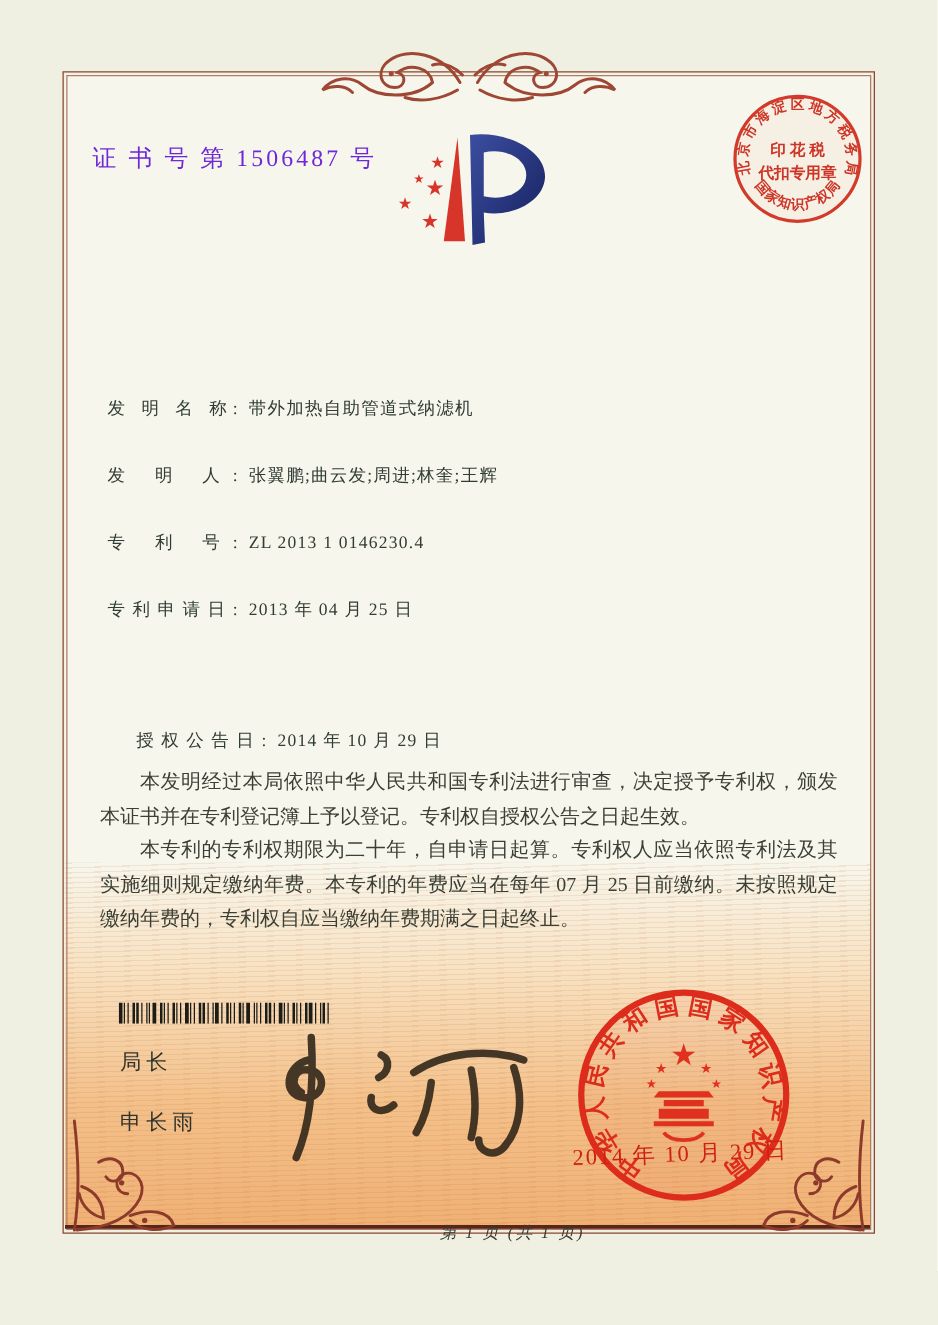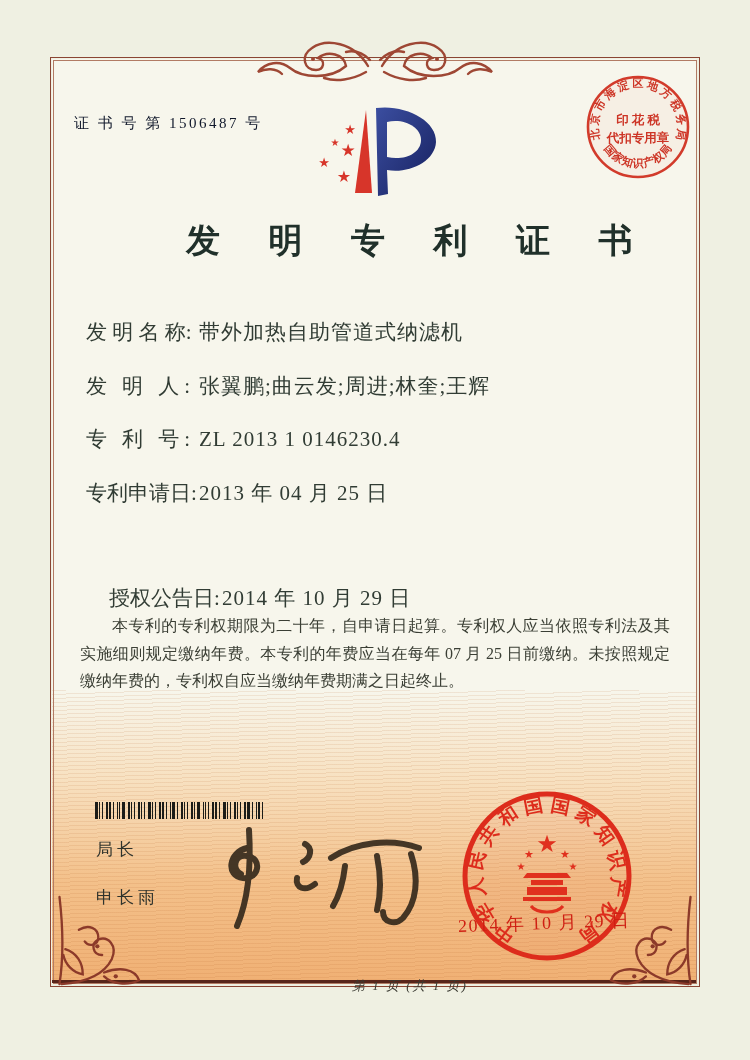--- a/index.html
+++ b/index.html
@@ -10,24 +10,24 @@
   .warm{position:absolute;left:52px;top:690px;width:644px;height:293px;z-index:0;
         background:linear-gradient(to bottom,rgba(247,214,170,0) 0%,rgba(248,208,158,.55) 30%,
         rgba(243,188,130,.92) 65%,rgba(240,176,116,1) 100%);}
   .warm::after{content:'';position:absolute;inset:0;
         background:repeating-linear-gradient(178deg,rgba(180,95,38,.12) 0 1px,rgba(0,0,0,0) 1px 4px);}
   
   .frame{position:absolute;left:50px;top:57px;width:648px;height:928px;border:1px solid #8a4533;z-index:1;}
   .frame::before{content:'';position:absolute;inset:2px;border:1px solid #b27b64;}
   .frame-bottom{position:absolute;left:52px;top:980px;width:644px;height:3px;background:#58251a;z-index:1;}
   
-  .certno{position:absolute;left:74px;top:114px;font-size:15px;letter-spacing:2.5px;color:#0f172a;z-index:2;white-space:nowrap;}
+  .certno{position:absolute;left:74px;top:114px;font-size:19px;letter-spacing:2.5px;color:#6d28d9;z-index:2;white-space:nowrap;}
   .title{position:absolute;left:186px;top:218px;font-size:34px;font-weight:bold;letter-spacing:20px;
          color:#20302a;z-index:2;white-space:nowrap;}
-  .field{position:absolute;left:86px;font-size:21px;color:#313c34;z-index:2;white-space:nowrap;}
+  .field{position:absolute;left:86px;font-size:14px;color:#313c34;z-index:2;white-space:nowrap;}
   .field .lab{display:inline-block;width:104px;text-align:justify;text-align-last:justify;}
   .field .val{margin-left:9px;letter-spacing:1px;}
   .body-text{position:absolute;left:80px;top:612px;width:590px;z-index:2;color:#3b3f35;
              font-size:16px;line-height:27.5px;text-align:justify;}
   .body-text p{margin:0;text-indent:32px;}
   .barcode{position:absolute;left:95px;top:802px;height:17px;width:195px;z-index:2;font-size:0;overflow:hidden;}
   .barcode i{display:inline-block;height:100%;background:#1c1c18;vertical-align:top;}
   .signer{position:absolute;left:96px;font-size:17px;color:#2f332c;z-index:2;letter-spacing:4px;}
   .footer{position:absolute;left:52px;top:977px;width:716px;text-align:center;font-size:13px;
           letter-spacing:2px;color:#3a3a32;z-index:2;font-style:italic;}
@@ -93,39 +93,39 @@
       <text x="27" y="46" font-size="10">★</text>
       <text x="40" y="56" font-size="17">★</text>
       <text x="16" y="67" font-size="13">★</text>
       <text x="36" y="82" font-size="16">★</text>
     </g>
     <polygon points="58,10 47,93 64,93" fill="#d7352a"></polygon>
     <path d="M68 8 L70 96 L80 94 L79 70 C100 74 127 62 128 42 C129 20 96 4 68 8 Z" fill="url(#nv)"></path>
     <path d="M79 22 C96 18 113 27 113 40 C113 54 95 61 79 57 Z" fill="#f7f6ec"></path>
   </svg>
 
-  <div class="title">发 明 专 利 证 书</div>
 
   <div class="field" style="top:318px;">
     <span class="lab">发 明 名 称:</span><span class="val">带外加热自助管道式纳滤机</span>
   </div>
   <div class="field" style="top:372px;">
     <span class="lab">发 明 人:</span><span class="val">张翼鹏;曲云发;周进;林奎;王辉</span>
   </div>
   <div class="field" style="top:425px;">
     <span class="lab">专 利 号:</span><span class="val">ZL 2013 1 0146230.4</span>
   </div>
   <div class="field" style="top:479px;">
     <span class="lab">专利申请日:</span><span class="val">2013 年 04 月 25 日</span>
   </div>
   <div class="field" style="top:584px;margin-left:23px;">
     <span class="lab">授权公告日:</span><span class="val">2014 年 10 月 29 日</span>
   </div>
 
   <div class="body-text">
+    <p>本发明经过本局依照中华人民共和国专利法进行审查，决定授予专利权，颁发本证书并在专利登记簿上予以登记。专利权自授权公告之日起生效。</p>
     <p>本专利的专利权期限为二十年，自申请日起算。专利权人应当依照专利法及其实施细则规定缴纳年费。本专利的年费应当在每年 07 月 25 日前缴纳。未按照规定缴纳年费的，专利权自应当缴纳年费期满之日起终止。</p>
   </div>
 
   <div class="barcode"><i style="width: 3px; margin-right: 1px;"></i><i style="width: 1px; margin-right: 2px;"></i><i style="width: 1px; margin-right: 3px;"></i><i style="width: 2px; margin-right: 1px;"></i><i style="width: 2px; margin-right: 2px;"></i><i style="width: 1px; margin-right: 3px;"></i><i style="width: 1px; margin-right: 1px;"></i><i style="width: 1px; margin-right: 2px;"></i><i style="width: 3px; margin-right: 3px;"></i><i style="width: 2px; margin-right: 1px;"></i><i style="width: 1px; margin-right: 2px;"></i><i style="width: 1px; margin-right: 3px;"></i><i style="width: 2px; margin-right: 1px;"></i><i style="width: 1px; margin-right: 2px;"></i><i style="width: 1px; margin-right: 3px;"></i><i style="width: 3px; margin-right: 1px;"></i><i style="width: 1px; margin-right: 2px;"></i><i style="width: 1px; margin-right: 3px;"></i><i style="width: 2px; margin-right: 1px;"></i><i style="width: 2px; margin-right: 2px;"></i><i style="width: 1px; margin-right: 3px;"></i><i style="width: 1px; margin-right: 1px;"></i><i style="width: 3px; margin-right: 2px;"></i><i style="width: 1px; margin-right: 3px;"></i><i style="width: 2px; margin-right: 1px;"></i><i style="width: 1px; margin-right: 2px;"></i><i style="width: 1px; margin-right: 3px;"></i><i style="width: 2px; margin-right: 1px;"></i><i style="width: 1px; margin-right: 2px;"></i><i style="width: 3px; margin-right: 3px;"></i><i style="width: 1px; margin-right: 1px;"></i><i style="width: 1px; margin-right: 2px;"></i><i style="width: 1px; margin-right: 3px;"></i><i style="width: 2px; margin-right: 1px;"></i><i style="width: 2px; margin-right: 2px;"></i><i style="width: 1px; margin-right: 3px;"></i><i style="width: 3px; margin-right: 1px;"></i><i style="width: 1px; margin-right: 2px;"></i><i style="width: 1px; margin-right: 3px;"></i><i style="width: 2px; margin-right: 1px;"></i><i style="width: 1px; margin-right: 2px;"></i><i style="width: 1px; margin-right: 3px;"></i><i style="width: 2px; margin-right: 1px;"></i><i style="width: 3px; margin-right: 2px;"></i><i style="width: 1px; margin-right: 3px;"></i><i style="width: 1px; margin-right: 1px;"></i><i style="width: 2px; margin-right: 2px;"></i><i style="width: 1px; margin-right: 3px;"></i></div>
 
   <div class="signer" style="top:838px;">局长</div>
   <div class="signer" style="top:886px;">申长雨</div>
 
   <svg class="sig" width="250" height="115" viewBox="0 0 250 115">
     <g fill="none" stroke="#32271a" stroke-width="6" stroke-linecap="round" opacity="0.9">

